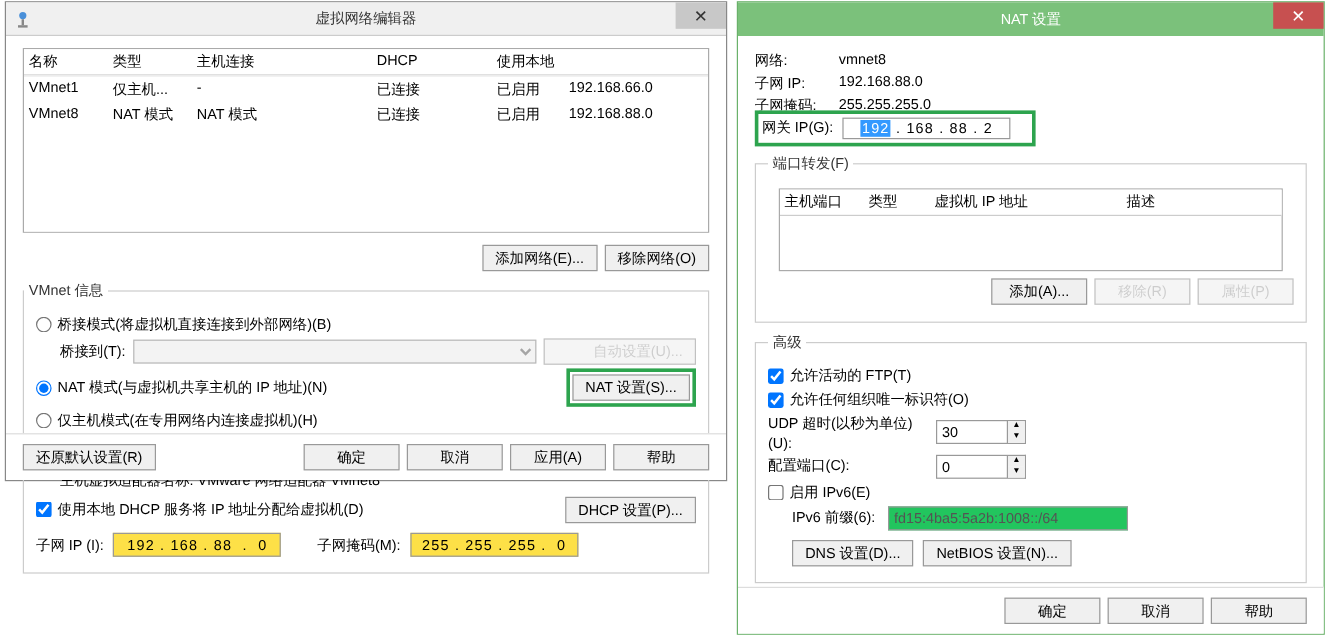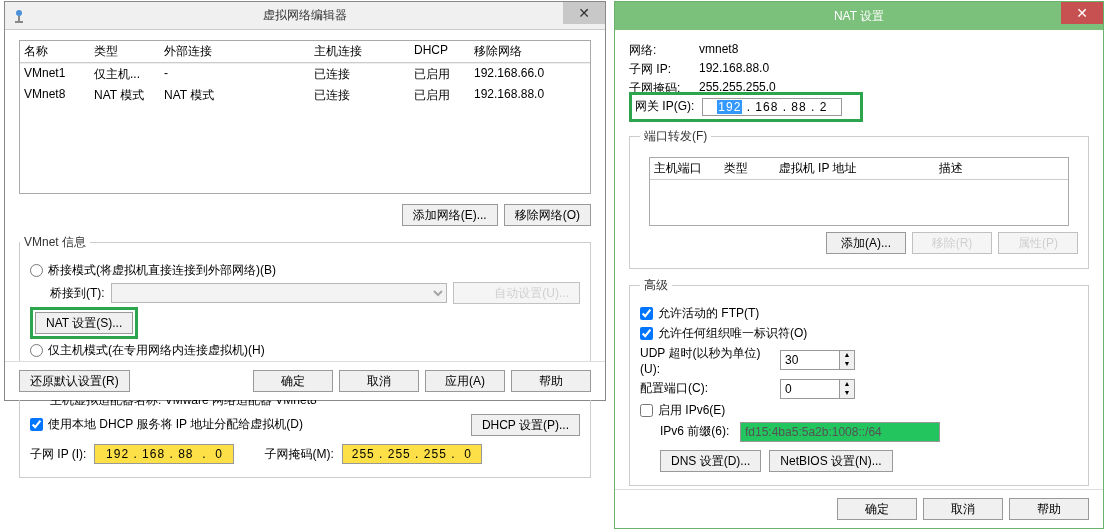--- a/index.html
+++ b/index.html
@@ -72,24 +72,23 @@
         <rect x="4" y="13" width="8" height="2" fill="#888"></rect>
       </svg>
     <span class="title-text">虚拟网络编辑器</span>
     <div class="close-btn">✕</div>
   </div>
   <div class="body1">
     <div class="grid">
       <div class="grid-header">
         <span>名称</span>
         <span>类型</span>
-        <span>外部连接</span>
         <span>主机连接</span>
         <span>DHCP</span>
-        <span>移除网络</span>
+        <span>使用本地</span>
       </div>
       <div class="grid-body">
         <div class="grid-row">
           <span>VMnet1</span>
           <span>仅主机...</span>
           <span>-</span>
           <span>已连接</span>
           <span>已启用</span>
           <span>192.168.66.0</span>
         </div>
@@ -113,20 +112,24 @@
       <label class="radio">
           <input type="radio" name="mode" style="">
           <span>桥接模式(将虚拟机直接连接到外部网络)(B)</span>
         </label>
       <div class="row indent">
         <span>桥接到(T):</span>
         <select disabled="" class="flex-grow" style="margin:0 6px;"></select>
         <button disabled="" style="opacity:.6;padding-left:40px;">自动设置(U)...</button>
       </div>
       <div class="row" style="justify-content:space-between;">
+        <label class="radio">
+            <input type="radio" name="mode" checked="" style="">
+            <span>NAT 模式(与虚拟机共享主机的 IP 地址)(N)</span>
+          </label>
         <span class="green-border" style="display:inline-block;padding:2px;"><button>NAT 设置(S)...</button></span>
       </div>
       <label class="radio">
           <input type="radio" name="mode" style="">
           <span>仅主机模式(在专用网络内连接虚拟机)(H)</span>
         </label>
       <hr class="sep">
       <label class="check">
           <input type="checkbox" checked="" style="">
           <span>将主机虚拟适配器连接到此网络(V)</span>

